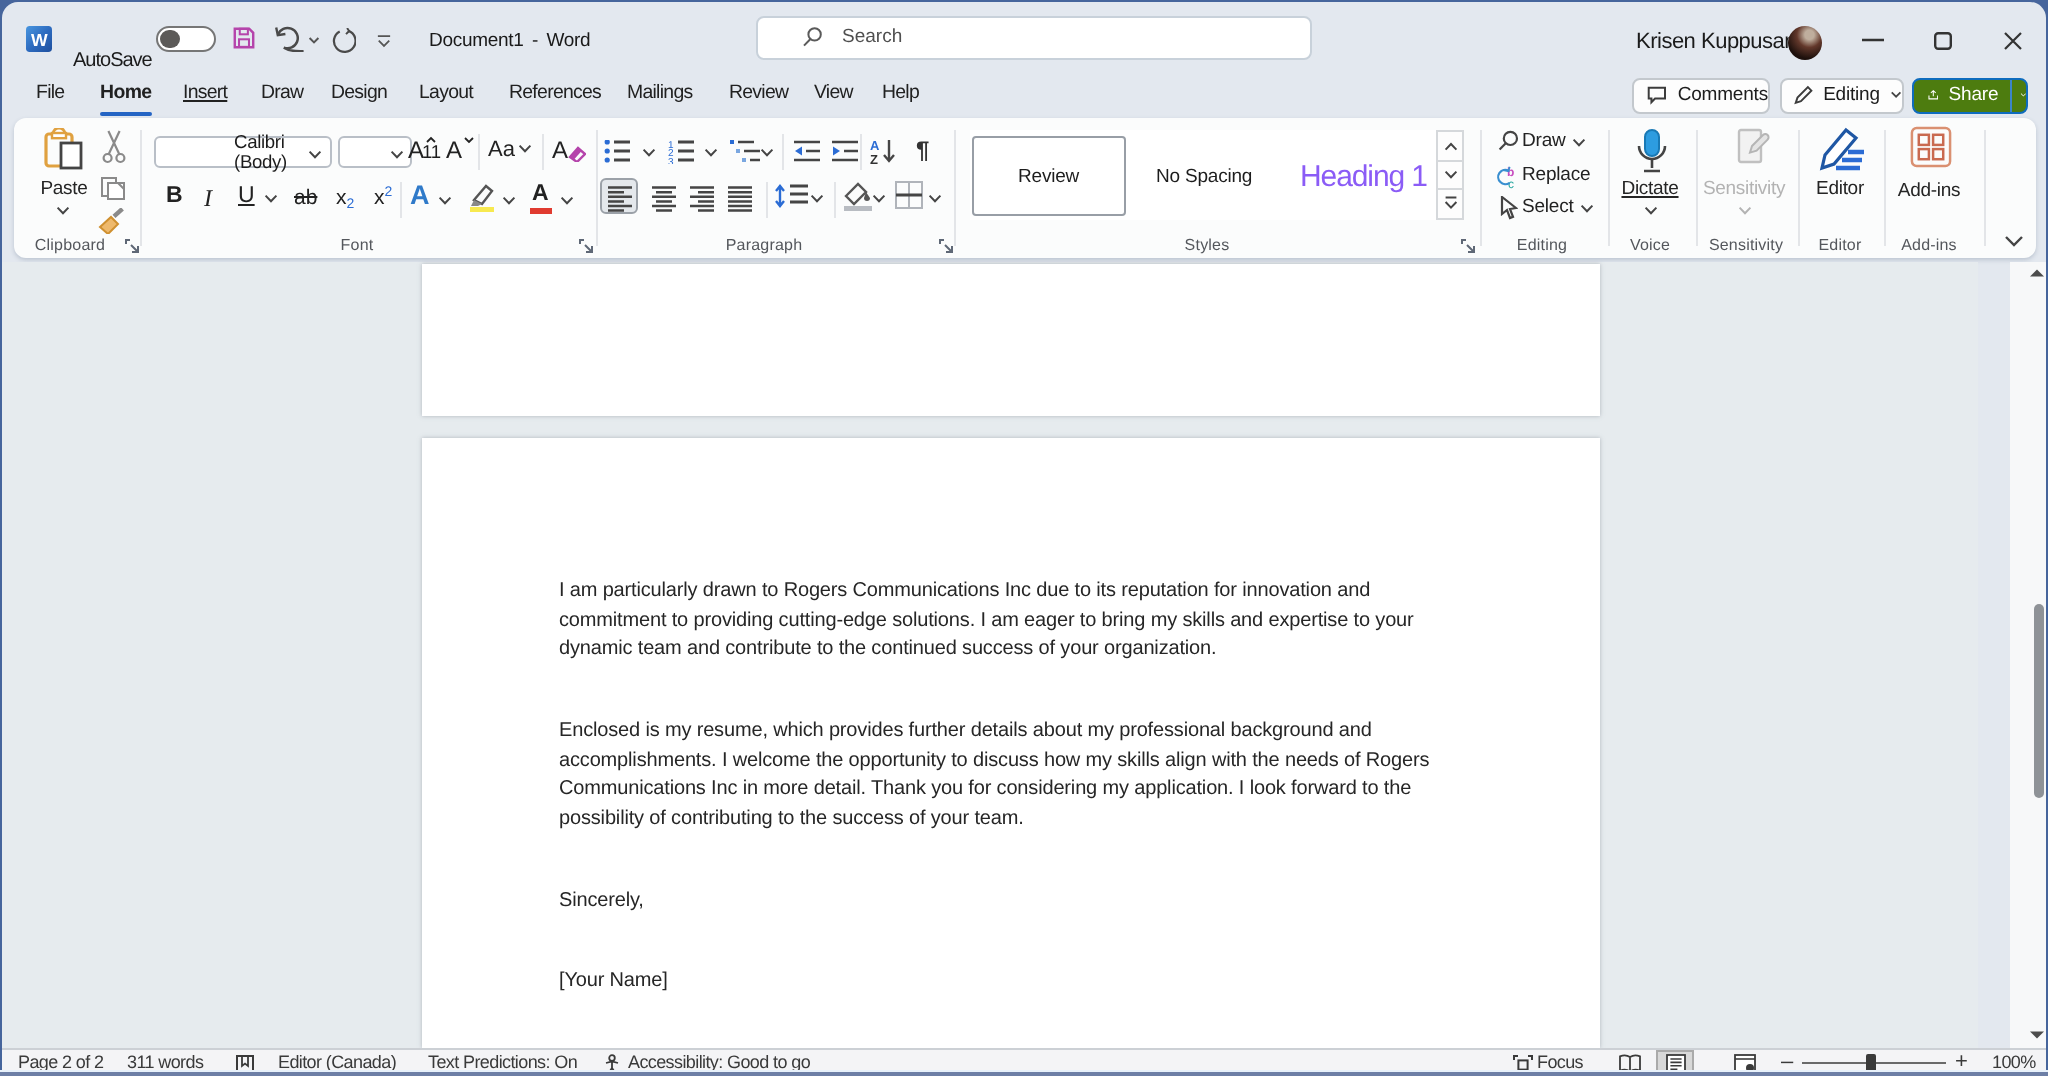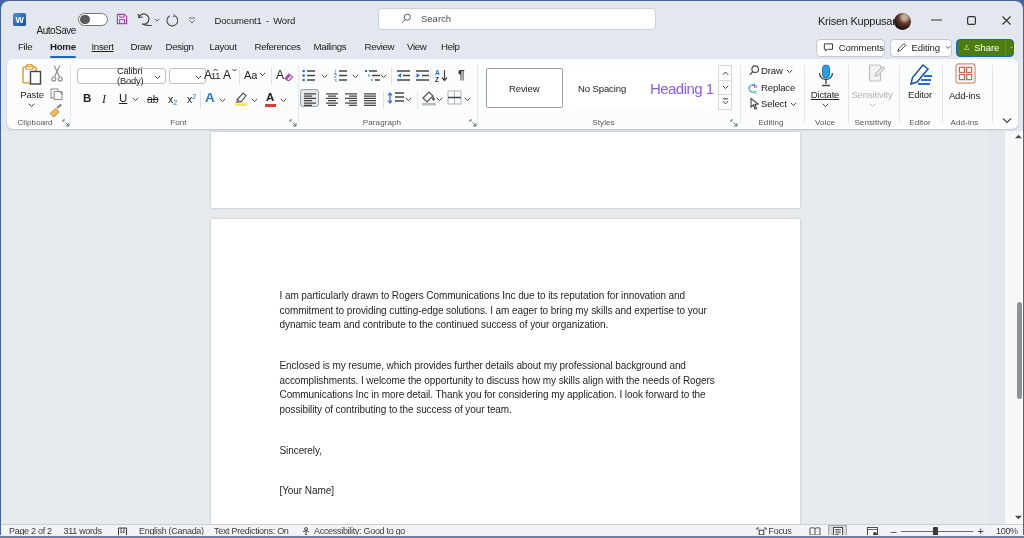--- a/index.html
+++ b/index.html
@@ -467,21 +467,21 @@
     </div>
   </div>
 
   <div class="statusbar">
     <div class="sitem" style="left:8px;">Page 2 of 2</div>
     <div class="sitem" style="left:62.5px;">311 words</div>
     <svg class="sitem" style="left:115.5px; top:2px;" width="11" height="11" viewBox="0 0 11 11">
       <path d="M1.5 1 h8 v9.5 h-8 z" fill="none" stroke="#3a3a3a" stroke-width="1"></path>
       <path d="M4 1 v5 l1.5 -1.2 L7 6 V1" fill="none" stroke="#3a3a3a" stroke-width="0.9"></path>
     </svg>
-    <div class="sitem" style="left:138px;">English (Canada)</div>
+    <div class="sitem" style="left:138px;">Editor (Canada)</div>
     <div class="sitem" style="left:213px;">Text Predictions: On</div>
     <svg class="sitem" style="left:300px; top:2px;" width="12" height="11" viewBox="0 0 12 11">
       <circle cx="5" cy="2" r="1.4" fill="none" stroke="#3a3a3a" stroke-width="0.9"></circle>
       <path d="M2 4.5 l3 -0.8 l3 0.8 M5 4 v3 l-2 3 M5 7 l2 3" fill="none" stroke="#3a3a3a" stroke-width="0.9"></path>
     </svg>
     <div class="sitem" style="left:313px;">Accessibility: Good to go</div>
 
     <svg class="sitem" style="left:755px; top:2px;" width="11" height="11" viewBox="0 0 11 11">
       <path d="M1 3 V1 h2 M8 1 h2 v2 M10 8 v2 H8 M3 10 H1 V8" fill="none" stroke="#3a3a3a" stroke-width="1"></path>
       <rect x="3.2" y="3.2" width="4.6" height="4.6" fill="none" stroke="#3a3a3a" stroke-width="1"></rect>

